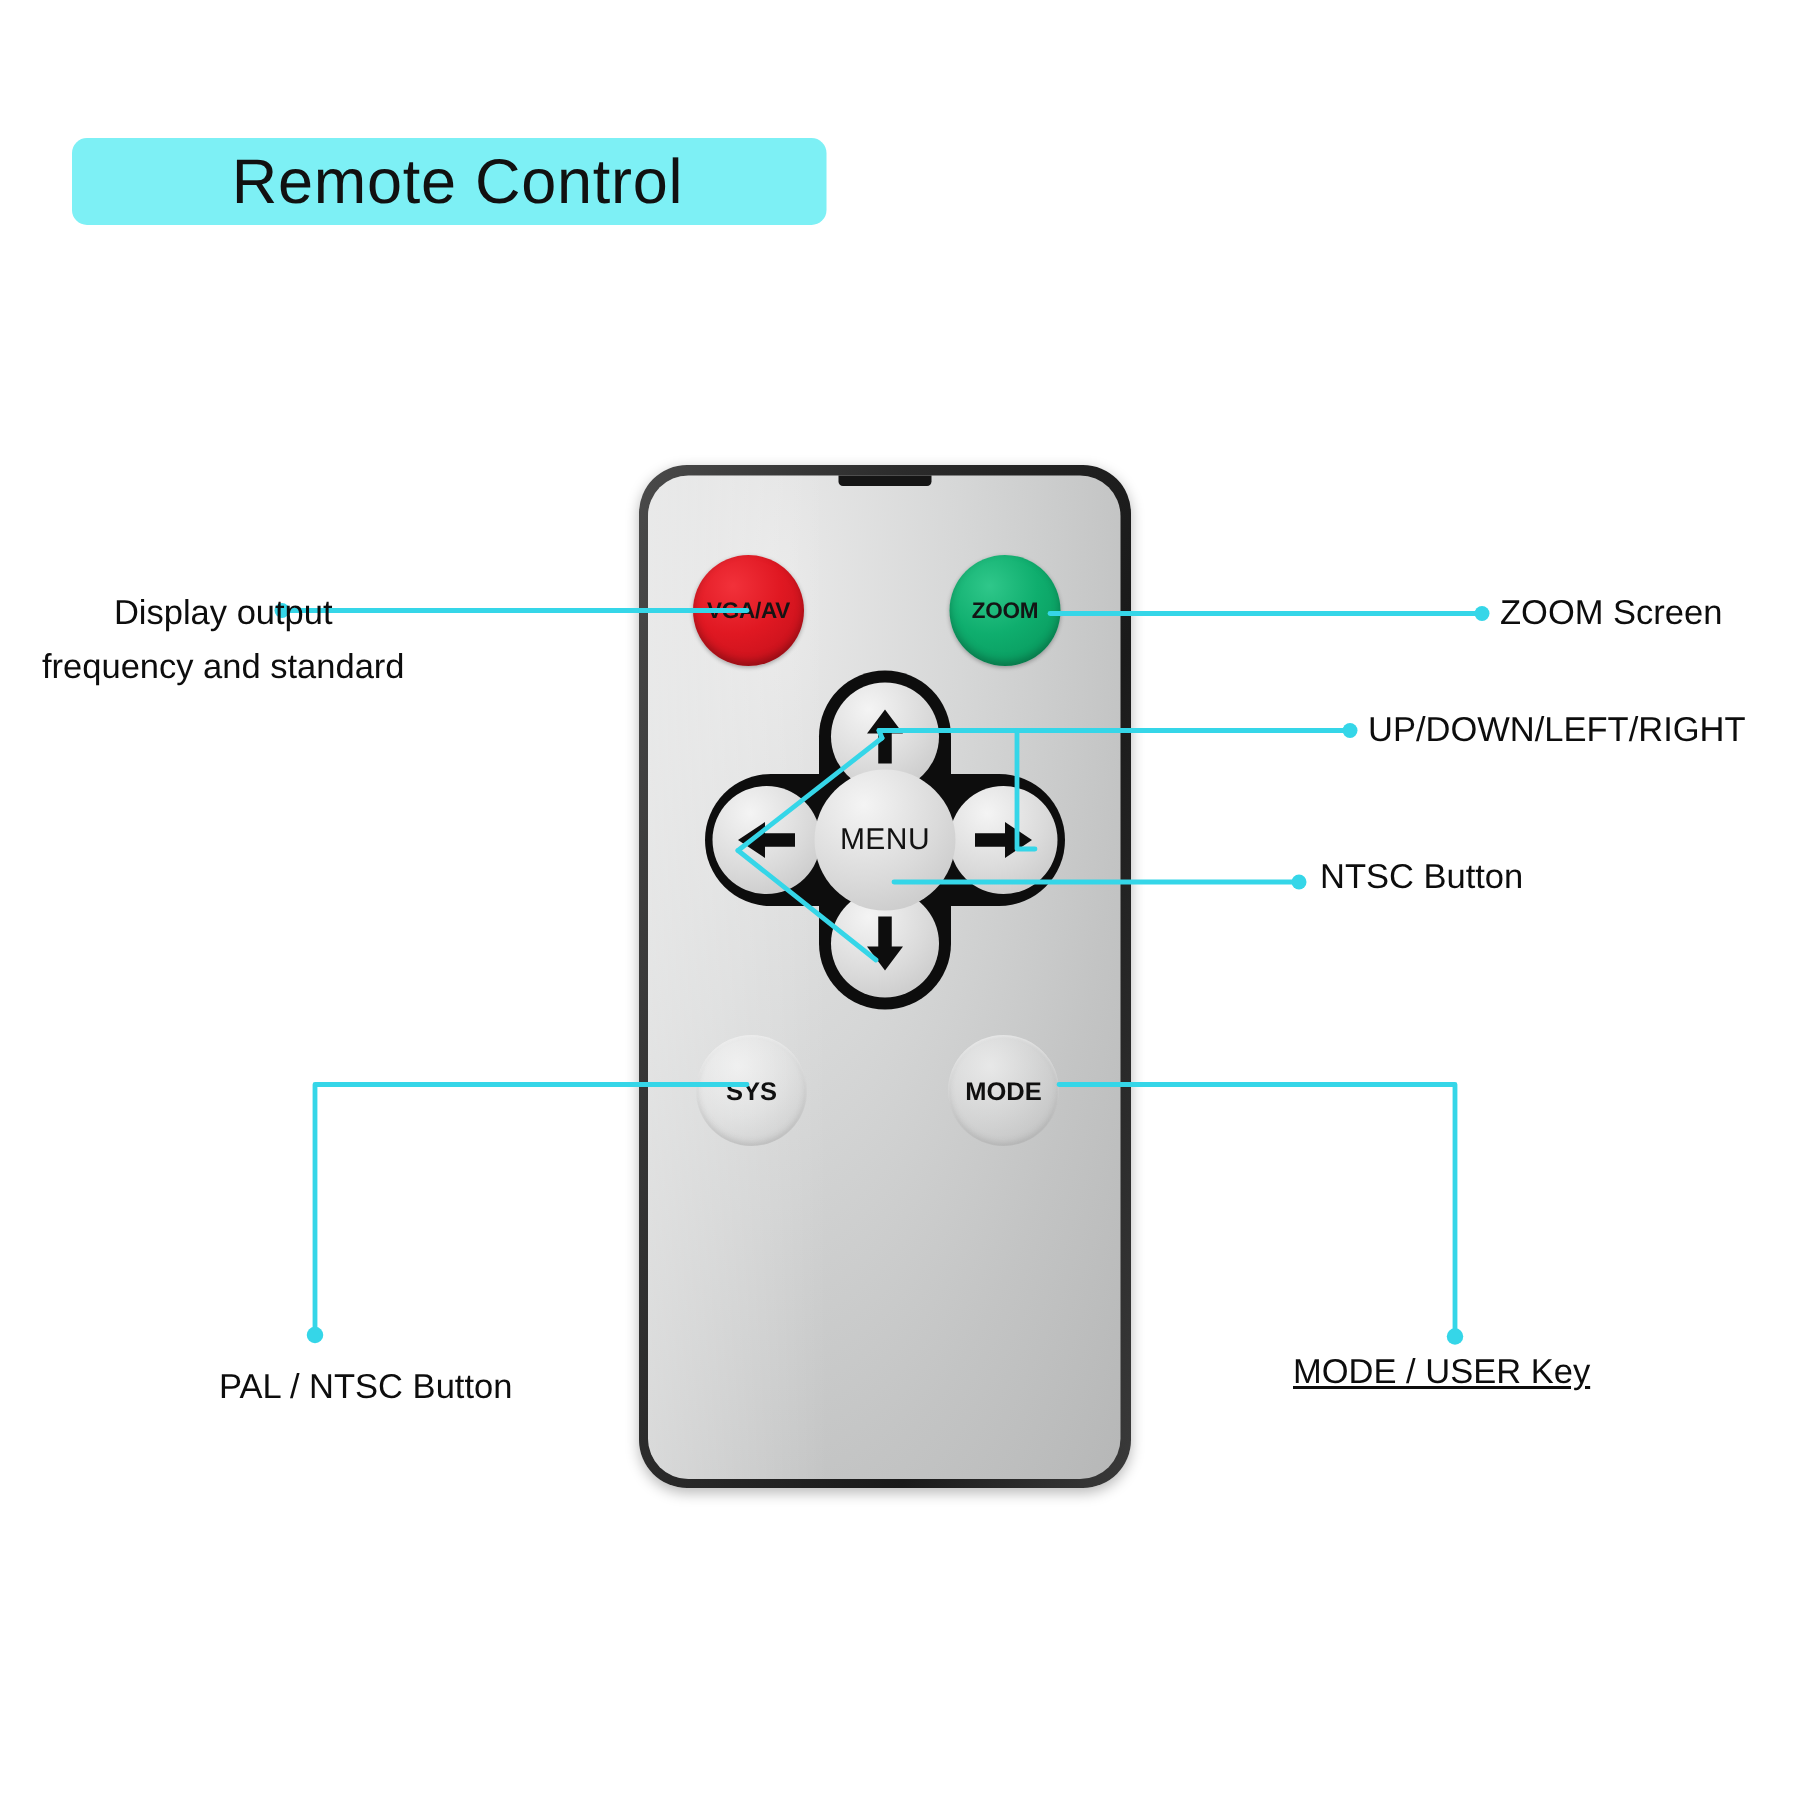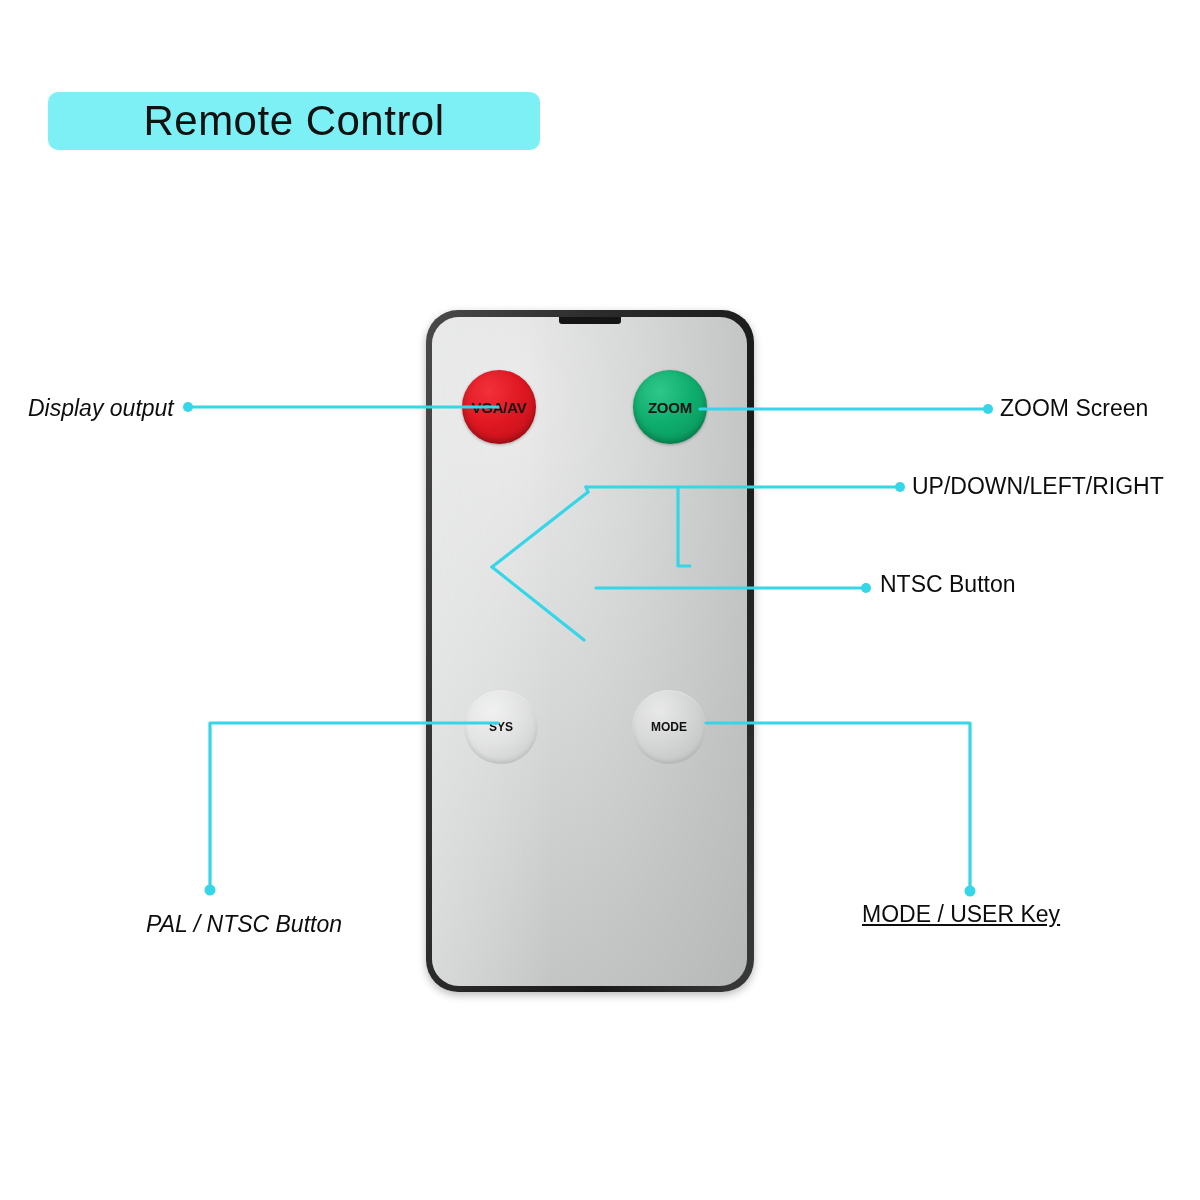--- a/index.html
+++ b/index.html
@@ -21,20 +21,21 @@
     position: absolute;
     left: 48px;
     top: 92px;
     width: 492px;
     height: 58px;
     background: #7df0f5;
     border-radius: 10px;
     display: flex;
     align-items: center;
     justify-content: center;
+    padding-left: 11px;
   }
   #title-banner .title-text {
     font-size: 42px;
     font-weight: 400;
     color: #111111;
     letter-spacing: 0.5px;
     line-height: 1;
   }
 
   
@@ -177,21 +178,21 @@
     height: 74px;
     border-radius: 50%;
     display: flex;
     align-items: center;
     justify-content: center;
     background: radial-gradient(circle at 38% 28%, rgba(255,255,255,0.55) 0%, rgba(238,238,238,0.30) 48%, rgba(168,168,168,0.30) 100%);
     box-shadow: inset 0 1px 2px rgba(255,255,255,0.45), inset 0 -2px 4px rgba(120,120,120,0.28);
     z-index: 3;
   }
   .flat-btn .btn-label {
-    font-size: 12px;
+    font-size: 17px;
     font-weight: 700;
     color: #101010;
     letter-spacing: 0px;
     line-height: 1;
     user-select: none;
   }
   #btn-sys  { left: 38px;  top: 380px; }
   #btn-mode { left: 206px; top: 380px; }
 
   
@@ -207,21 +208,21 @@
   
   .callout {
     position: absolute;
     z-index: 7;
     font-size: 23px;
     line-height: 36px;
     color: #0d0d0d;
     white-space: nowrap;
   }
   .callout.right { text-align: left; }
-  .callout.left  { text-align: center; font-style: italic; }
+  .callout.left  { text-align: center; }
   .callout .line2 { display: block; }
 
   #label-display    { left: 28px;  top: 390px; }
   #label-pal        { left: 146px; top: 906px; }
   #label-zoom       { left: 1000px; top: 390px; }
   #label-updown     { left: 912px; top: 468px; }
   #label-menu       { left: 880px; top: 566px; }
   #label-modeuser   { left: 862px; top: 896px; text-decoration: underline; }
 </style>
 </head>
@@ -238,20 +239,52 @@
   </div>
 
   <div class="round-btn" id="btn-vga">
     <span class="btn-label">VGA/AV</span>
   </div>
 
   <div class="round-btn" id="btn-zoom">
     <span class="btn-label">ZOOM</span>
   </div>
 
+  <div id="dpad">
+    <div class="dpad-cross-h"></div>
+    <div class="dpad-cross-v"></div>
+
+    <div class="dpad-key arrow" id="dpad-up">
+      <svg class="arrow-glyph" width="28" height="40" viewBox="0 0 28 40">
+        <path d="M14 2 L26 18 L18.5 18 L18.5 38 L9.5 38 L9.5 18 L2 18 Z" fill="#0d0d0d"></path>
+      </svg>
+    </div>
+
+    <div class="dpad-key arrow" id="dpad-down">
+      <svg class="arrow-glyph" width="28" height="40" viewBox="0 0 28 40">
+        <path d="M14 38 L26 22 L18.5 22 L18.5 2 L9.5 2 L9.5 22 L2 22 Z" fill="#0d0d0d"></path>
+      </svg>
+    </div>
+
+    <div class="dpad-key arrow" id="dpad-left">
+      <svg class="arrow-glyph" width="42" height="28" viewBox="0 0 42 28">
+        <path d="M2 14 L20 2 L20 9.5 L40 9.5 L40 18.5 L20 18.5 L20 26 Z" fill="#0d0d0d"></path>
+      </svg>
+    </div>
+
+    <div class="dpad-key arrow" id="dpad-right">
+      <svg class="arrow-glyph" width="42" height="28" viewBox="0 0 42 28">
+        <path d="M40 14 L22 2 L22 9.5 L2 9.5 L2 18.5 L22 18.5 L22 26 Z" fill="#0d0d0d"></path>
+      </svg>
+    </div>
+
+    <div class="dpad-key" id="dpad-menu">
+      <span class="menu-text">MENU</span>
+    </div>
+  </div>
 
   <div class="flat-btn" id="btn-sys">
     <span class="btn-label">SYS</span>
   </div>
 
   <div class="flat-btn" id="btn-mode">
     <span class="btn-label">MODE</span>
   </div>
 </div>
 
@@ -279,20 +312,21 @@
     <circle cx="988" cy="409" r="5"></circle>
     <circle cx="900" cy="487" r="5"></circle>
     <circle cx="866" cy="588" r="5"></circle>
     <circle cx="210" cy="890" r="5.5"></circle>
     <circle cx="970" cy="891" r="5.5"></circle>
   </g>
 </svg>
 
 <div class="callout left" id="label-display">
   <span>Display output</span>
+  <span class="line2">frequency and standard</span>
 </div>
 
 <div class="callout left" id="label-pal">
   <span>PAL / NTSC Button</span>
 </div>
 
 <div class="callout right" id="label-zoom">
   <span>ZOOM Screen</span>
 </div>
 

